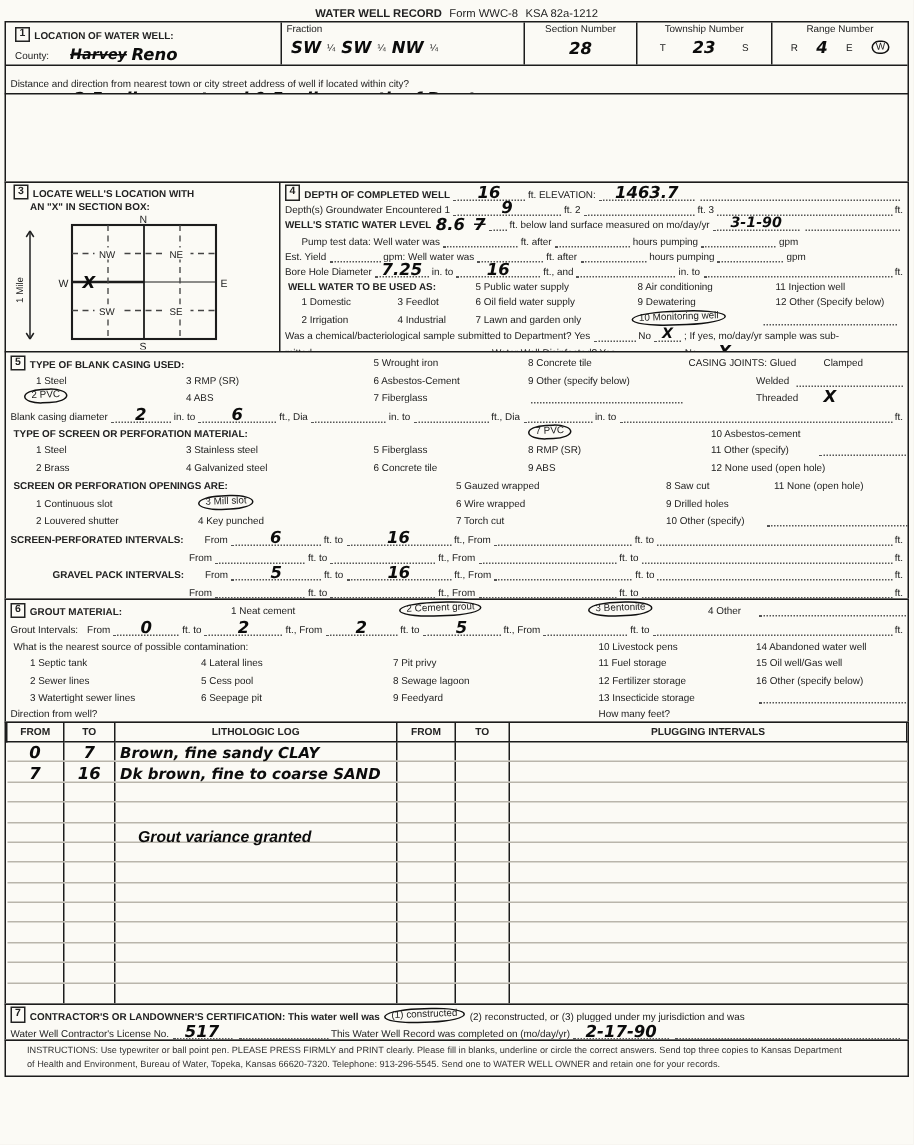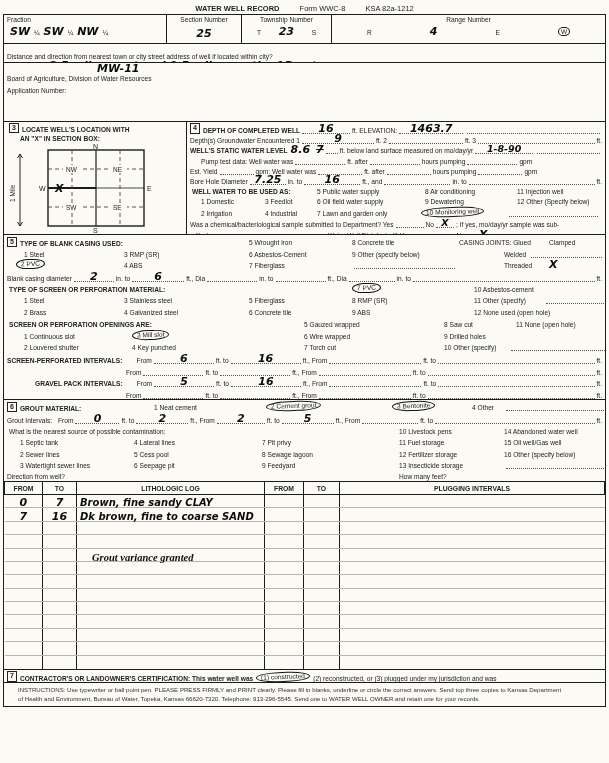--- a/index.html
+++ b/index.html
@@ -1,18 +1,18 @@
 <!DOCTYPE html>
 <html><head>
 <meta charset="utf-8">
 <style>
   *{box-sizing:border-box;margin:0;padding:0}
   body{margin:0;background:#e9e7e1;font-family:"Liberation Sans",sans-serif}
   .page{width:609px;height:763px;background:#fbfaf5;color:#222;margin:0 auto;padding:2px 3px;overflow:hidden;position:relative}
-  .hdr{display:flex;justify-content:center;gap:20px;font-size:7.5px;padding:2px 0 2px 0;align-items:baseline}
+  .hdr{display:flex;justify-content:center;gap:5px;font-size:7.5px;padding:2px 0 2px 0;align-items:baseline}
   .hdr .t{font-weight:bold}
   .sec{border:1.2px solid #1c1c1c;margin-top:-1px;position:relative;background:#fbfaf5}
   .ln{display:flex;align-items:flex-end;white-space:nowrap;font-size:6.6px;padding:0 3px;position:relative}
   .bold{font-weight:bold}
   .snum{display:inline-block;border:1px solid #222;font-weight:bold;padding:0 2px;margin-right:3px;font-size:7px;line-height:8.5px;flex:none}
   .hw{font-family:"DejaVu Sans",sans-serif;font-style:italic;font-weight:600;font-size:9.5px;color:#0c0c0c;line-height:8px}
   .hw.big{font-size:11px}
   .hw.strike{text-decoration:line-through}
   .dot{display:inline-block;border-bottom:1px dotted #555;height:9px;text-align:center;line-height:5px;margin:0 2px;flex:none}
   .dot .hw{display:inline-block;transform:translateY(0px)}
@@ -22,51 +22,62 @@
   .cells{display:flex}
   .cells>div{border-left:1px solid #1c1c1c;padding:1px 3px;position:relative}
   .cells>div:first-child{border-left:none}
   .cap{font-size:6.6px}
   .table-wrap{position:relative}
   table{width:100%;border-collapse:collapse;table-layout:fixed;font-size:6.8px}
   th{border:1px solid #1c1c1c;border-top:none;font-weight:bold;height:12px;background:#fbfaf5}
   td{border-left:1px solid #1c1c1c;border-bottom:1px solid #b9b5ab;height:13.4px;overflow:visible;padding:0 3px;vertical-align:bottom}
   td:first-child{border-left:none}
   tr td:nth-child(1),tr td:nth-child(2),tr td:nth-child(4),tr td:nth-child(5){text-align:center}
-  .note-abs{position:absolute;font-family:Liberation Serif, serif;font-style:italic;font-weight:600;font-size:10.5px;color:#0c0c0c}
+  .note-abs{position:absolute;font-family:Liberation Sans, sans-serif;font-style:italic;font-weight:600;font-size:10.5px;color:#0c0c0c}
   .instr{font-size:6.1px;line-height:1.55;padding:2px 10px 3px 14px;color:#333}
   .sig-svg{margin-left:4px}
 </style>
 </head>
 <body>
 
 <div class="page">
 
   <div class="hdr">
     <span class="t">WATER WELL RECORD</span>
     <span>Form WWC-8</span>
     <span>KSA 82a-1212</span>
   </div>
 
   <div class="sec">
     <div class="cells" style="height:28px">
+      <div style="width:183px">
+        <div class="ln" style="height:12px">
+            <span class="snum">1</span>
+            <span class="bold">LOCATION OF WATER WELL:</span>
+          </div>
+        <div class="ln" style="height:13px">
+          <span>County:</span>
+          <span class="hw strike" style="margin-left:14px">Harvey</span>
+          <span class="hw big" style="margin-left:3px">Reno</span>
+        </div>
+      </div>
       <div style="width:162px">
         <div class="cap">Fraction</div>
         <div class="ln" style="height:13px">
           <span class="hw big">SW</span>
             <span class="cap" style="margin:0 4px">¼</span>
           <span class="hw big">SW</span>
             <span class="cap" style="margin:0 4px">¼</span>
           <span class="hw big">NW</span>
             <span class="cap" style="margin:0 4px">¼</span>
         </div>
       </div>
       <div style="width:75px;text-align:center">
         <div class="cap">Section Number</div>
-        <div><span class="hw big">25</span></div>
+        <div><span class="hw big">28</span></div>
       </div>
       <div style="width:90px;text-align:center">
         <div class="cap">Township Number</div>
         <div class="ln" style="justify-content:space-around;height:13px">
           <span class="cap">T</span>
           <span class="hw big">23</span>
           <span class="cap">S</span>
         </div>
       </div>
       <div style="flex:1;text-align:center">
@@ -80,25 +91,20 @@
       </div>
     </div>
     <div style="border-top:1px solid #1c1c1c;height:19px;padding:1px 3px">
       <span class="cap">Distance and direction from nearest town or city street address of well if located within city?</span>
       <div class="hw big" style="margin:-1px 0 0 42px">2.5 miles west and 0.5 miles south of Burrton</div>
     </div>
   </div>
 
   <div class="sec" style="height:60px">
     <div class="cells" style="height:100%">
-      <div style="width:205px;border-left:none;padding-top:2px">
-        <div class="hw big" style="margin-left:90px">MW-11</div>
-        <div class="cap" style="margin-top:2px">Board of Agriculture, Division of Water Resources</div>
-        <div class="cap" style="margin-top:5px">Application Number:</div>
-      </div>
     </div>
   </div>
 
   <div class="sec" style="display:flex;height:114px">
     <div style="width:183px;border-right:1px solid #1c1c1c;padding:1px 2px">
       <div class="ln" style="height:10px">
           <span class="snum">3</span>
           <span class="bold">LOCATE WELL'S LOCATION WITH</span>
         </div>
       <div class="ln" style="height:9px;padding-left:14px">
@@ -149,21 +155,21 @@
         <span>ft. 3</span>
         <span class="dotfill"></span>
         <span>ft.</span>
       </div>
       <div class="ln" style="height:10.4px">
         <span class="bold">WELL'S STATIC WATER LEVEL</span>
         <span class="hw big" style="margin-left:3px">8.6</span>
         <span class="hw big strike" style="margin-left:6px">7</span>
         <span class="dot" style="width:12px"></span>
         <span>ft. below land surface measured on mo/day/yr</span>
-        <span class="dot" style="width:58px"><span class="hw">1-8-90</span></span>
+        <span class="dot" style="width:58px"><span class="hw">3-1-90</span></span>
         <span class="dotfill"></span>
       </div>
       <div class="ln" style="height:10.4px;padding-left:14px">
         <span>Pump test data:    Well water was</span>
         <span class="dot" style="width:50px"></span>
         <span>ft. after</span>
         <span class="dot" style="width:50px"></span>
         <span>hours pumping</span>
         <span class="dot" style="width:50px"></span>
         <span>gpm</span>
@@ -553,20 +559,28 @@
     <span class="note-abs" style="left:88px;top:70px">Grout variance granted</span>
   </div>
 
   <div class="sec">
     <div class="ln" style="height:12px">
       <span class="snum">7</span>
       <span class="bold">CONTRACTOR'S OR LANDOWNER'S CERTIFICATION: This water well was</span>
       <span class="circ" style="margin:0 3px">(1) constructed</span>
       <span>(2) reconstructed, or (3) plugged under my jurisdiction and was</span>
     </div>
+    <div class="ln" style="height:11px">
+      <span>Water Well Contractor's License No.</span>
+      <span class="dot" style="width:40px"><span class="hw big">517</span></span>
+      <span class="dot" style="width:60px"></span>
+      <span>This Water Well Record was completed on (mo/day/yr)</span>
+      <span class="dot" style="width:64px"><span class="hw big">2-17-90</span></span>
+      <span class="dotfill"></span>
+    </div>
   </div>
 
   <div class="sec instr">
     <div>INSTRUCTIONS: Use typewriter or ball point pen. PLEASE PRESS FIRMLY and PRINT clearly. Please fill in blanks, underline or circle the correct answers. Send top three copies to Kansas Department</div>
     <div>of Health and Environment, Bureau of Water, Topeka, Kansas 66620-7320. Telephone: 913-296-5545. Send one to WATER WELL OWNER and retain one for your records.</div>
   </div>
 
 </div>
 
 </body></html>

